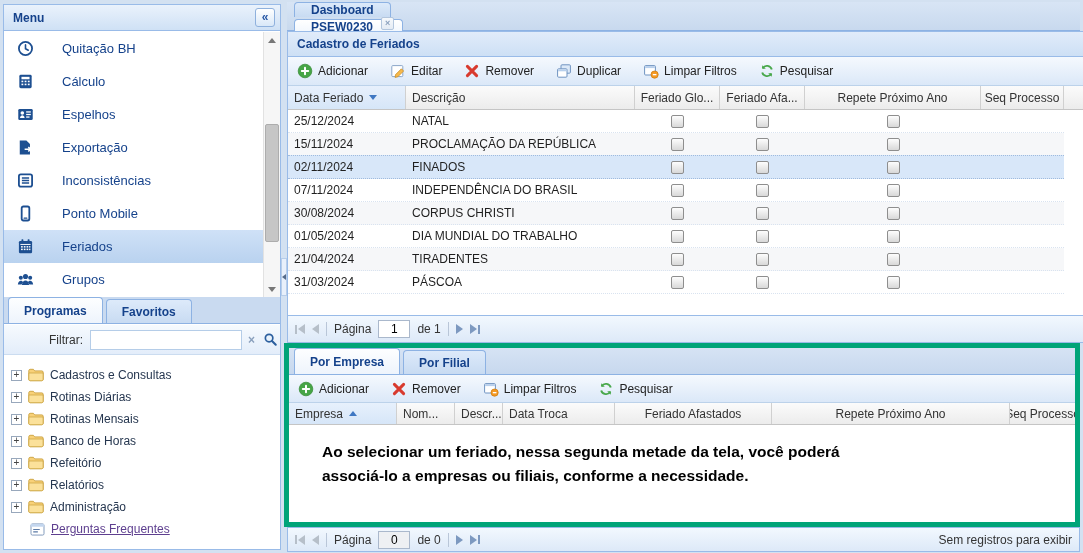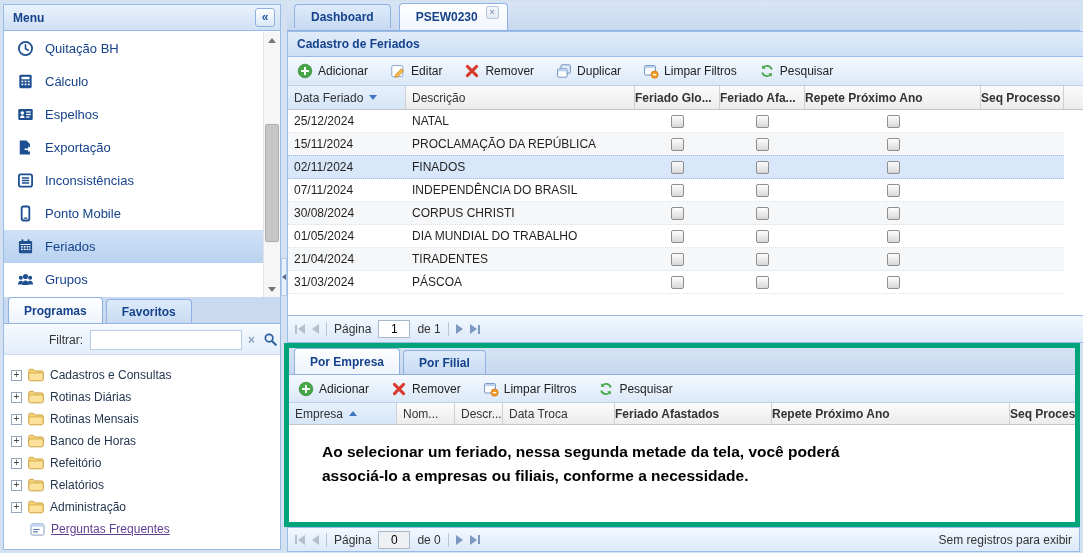--- a/index.html
+++ b/index.html
@@ -5,54 +5,54 @@
   * { box-sizing: border-box; margin: 0; padding: 0; }
   body { font-family: "Liberation Sans","DejaVu Sans",sans-serif; }
   #app { position: relative; width: 1083px; height: 553px; background:#d3e1f1; overflow: hidden; }
 
   
   .sidebar { position:absolute; left:3px; top:4px; width:278px; height:546px; background:#fff; border:1px solid #99bbe8; }
   .menu-header { height:26px; background:linear-gradient(#eaf2fc,#cfe1f5); border-bottom:1px solid #99bbe8; display:flex; align-items:center; padding:0 5px 0 9px; }
   .menu-title { flex:1; font-size:12px; font-weight:bold; color:#15428b; }
   .collapse-btn { width:20px; height:19px; border:1px solid #8fb1dd; border-radius:3px; background:linear-gradient(#ffffff,#d9e8f8); color:#2757a5; font-weight:bold; font-size:12px; line-height:16px; text-align:center; cursor:pointer; }
   .menu-list { position:absolute; top:27px; left:0; right:0; height:265px; background:#fff; overflow:hidden; }
-  .menu-item { height:33px; display:flex; align-items:center; padding-left:13px; gap:11px; font-size:13px; color:#15428b; cursor:pointer; }
+  .menu-item { height:33px; display:flex; align-items:center; padding-left:13px; gap:28px; font-size:13px; color:#15428b; cursor:pointer; }
   .menu-item.selected { background:linear-gradient(#cfe1f7,#b9d2ef); }
   .menu-scroll { position:absolute; right:0; top:27px; width:17px; height:265px; background:#f6f6f6; border-left:1px solid #e2e2e2; }
   .scroll-arrow { position:absolute; left:0; width:16px; height:16px; display:flex; align-items:center; justify-content:center; }
   .tri-up { width:0; height:0; border-left:4px solid transparent; border-right:4px solid transparent; border-bottom:5px solid #777; }
   .tri-down { width:0; height:0; border-left:4px solid transparent; border-right:4px solid transparent; border-top:5px solid #777; }
   .scroll-thumb { position:absolute; left:1px; width:14px; background:#c6c6c6; border:1px solid #adadad; border-radius:2px; }
   .side-tabs { position:absolute; top:292px; left:0; right:0; height:27px; background:#c9daf0; border-bottom:1px solid #8db2e3; display:flex; align-items:flex-end; padding-left:4px; gap:3px; }
   .tab { height:24px; padding:0 15px; border:1px solid #8db2e3; border-bottom:none; border-radius:4px 4px 0 0; font-size:12px; font-weight:bold; color:#15428b; display:flex; align-items:center; background:linear-gradient(#ddeafa,#c8dbf2); cursor:pointer;text-align:right; }
   .tab.active { background:linear-gradient(#fdfeff,#eef4fc); height:26px; }
   .filter-bar { position:absolute; top:320px; left:0; right:0; height:30px; background:linear-gradient(#f6fafe,#e3edfa); border-bottom:1px solid #cbdcf0; display:flex; align-items:center; padding-left:45px; }
   .filter-label { font-size:12px; color:#333; margin-right:7px; }
   .filter-input { width:152px; height:20px; border:1px solid #b5cde8; font-size:12px; padding:0 3px; background:#fff; }
   .mini-btn { width:21px; height:20px; display:flex; align-items:center; justify-content:center; cursor:pointer; color:#8aa0bd; font-size:12px; font-weight:bold; }
   .tree { position:absolute; top:350px; left:0; right:0; bottom:0; background:#fff; padding-top:9px; }
   .tree-item { height:22px; display:flex; align-items:center; padding-left:7px; gap:6px; font-size:12px; color:#25364f; cursor:pointer; }
   .expander { width:11px; height:11px; border:1px solid #98a8bc; background:#fff; color:#444; font-size:10px; line-height:8px; text-align:center; cursor:pointer; flex:0 0 11px; }
   .tree-link-row { height:22px; display:flex; align-items:center; padding-left:26px; gap:6px; font-size:12px; }
   .tree-link { color:#5e3f8f; text-decoration:underline; cursor:pointer; }
 
   
-  .tabstrip { position:absolute; left:287px; top:2px; width:793px; height:29px; background:linear-gradient(#d8e5f5,#c8d9ee); border-bottom:1px solid #8db2e3; display:flex; align-items:center; padding-left:7px; gap:8px; }
+  .tabstrip { position:absolute; left:287px; top:2px; width:793px; height:29px; background:linear-gradient(#d8e5f5,#c8d9ee); border-bottom:1px solid #8db2e3; display:flex; align-items:flex-start; padding-left:7px; gap:2px;flex-direction:column; }
   .main-tab { height:24px; padding:0 16px; border:1px solid #8db2e3; border-bottom:none; border-radius:4px 4px 0 0; font-size:12px; font-weight:bold; color:#15428b; display:flex; align-items:center; background:linear-gradient(#ddeafa,#c8dbf2); cursor:pointer; }
   .main-tab.active { height:27px; background:linear-gradient(#ffffff,#f0f6fd); padding-right:8px; }
   .tab-close { width:13px; height:13px; margin:-8px 0 0 8px; border:1px solid #b3c6dd; border-radius:2px; background:linear-gradient(#f6f9fc,#e4ebf4); color:#8aa0bd; font-size:9px; line-height:11px; text-align:center; cursor:pointer; }
 
   
   .panel-top { position:absolute; left:287px; top:31px; width:947px; height:312px; border:1px solid #99bbe8; background:#fff; }
   .panel-header { height:25px; background:linear-gradient(#e1ecfa,#cde0f5); border-bottom:1px solid #99bbe8; display:flex; align-items:center; padding-left:9px; font-size:12px; font-weight:bold; color:#15428b; }
   .toolbar { height:29px; background:linear-gradient(#f5f9fe,#dbe8f8); border-bottom:1px solid #bcd2ea; display:flex; align-items:center; padding-left:9px; }
   .tbtn { display:flex; align-items:center; gap:5px; margin-right:22px; font-size:12px; color:#222; cursor:pointer; white-space:nowrap; }
   .grid-head { display:flex; height:24px; background:linear-gradient(#fbfbfb,#ececec); border-bottom:1px solid #c5c5c5; }
   .gh-cell { border-right:1px solid #d0d0d0; padding:5px 0 0 6px; font-size:12px; color:#333; white-space:nowrap; overflow:hidden; display:flex; align-items:center; padding-top:0; cursor:pointer; }
-  .gh-cell.centered { padding-left:0;font-weight:bold; }
+  .gh-cell.centered { justify-content:center; padding-left:0; }
   .gh-cell.sorted { background:linear-gradient(#e7f0fc,#d6e6f8); }
   .gh-fill { border-right:none; cursor:default; }
   .sort-desc { width:0; height:0; border-left:4px solid transparent; border-right:4px solid transparent; border-top:5px solid #3f77c2; margin-left:6px; }
   .sort-asc { width:0; height:0; border-left:4px solid transparent; border-right:4px solid transparent; border-bottom:5px solid #3f77c2; margin-left:6px; }
   .grid-body { position:relative; height:205px; overflow:hidden; background:#fff; }
   .grid-rows { width:776px; }
   .grid-row { height:23px; display:flex; border-bottom:1px dotted #d9e3f0; cursor:pointer; background:#fff; }
   .grid-row.alt { background:#f6f7f9; }
   .grid-row.selected { background:#d8e7f9; border-top:1px dotted #9fbbde; border-bottom:1px dotted #9fbbde; height:24px; margin-top:-1px; }
   .gc { padding:4px 0 0 6px; font-size:12px; color:#1f1f1f; white-space:nowrap; overflow:hidden; }

